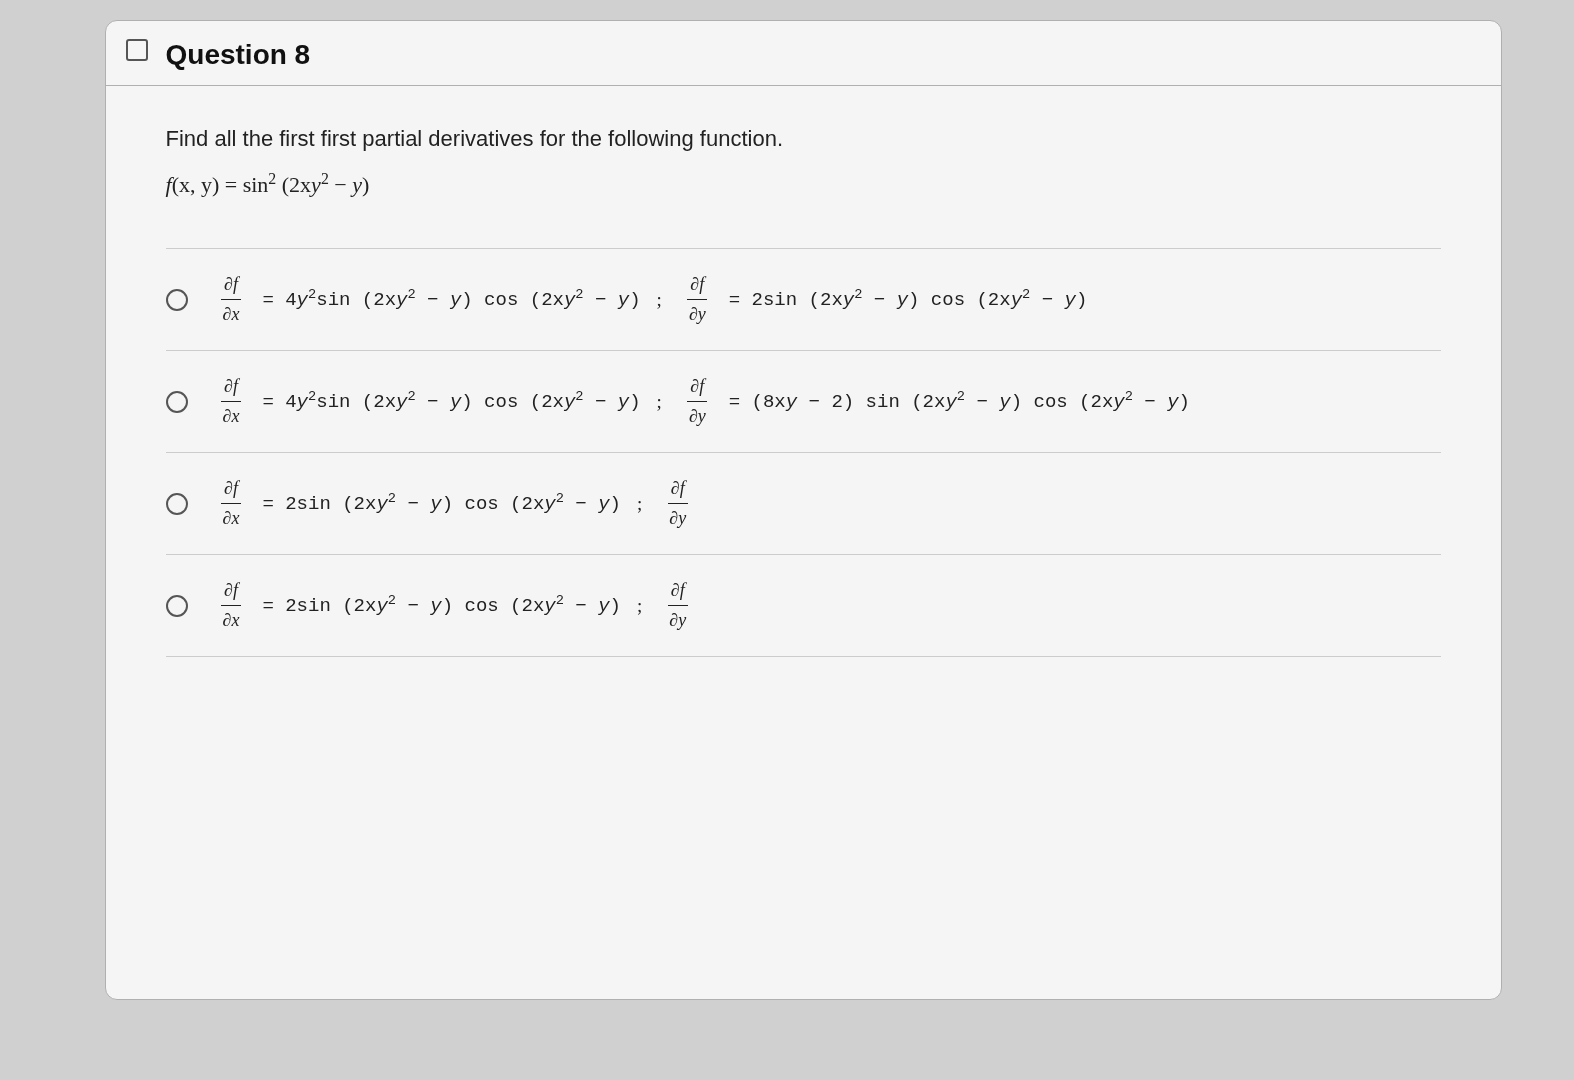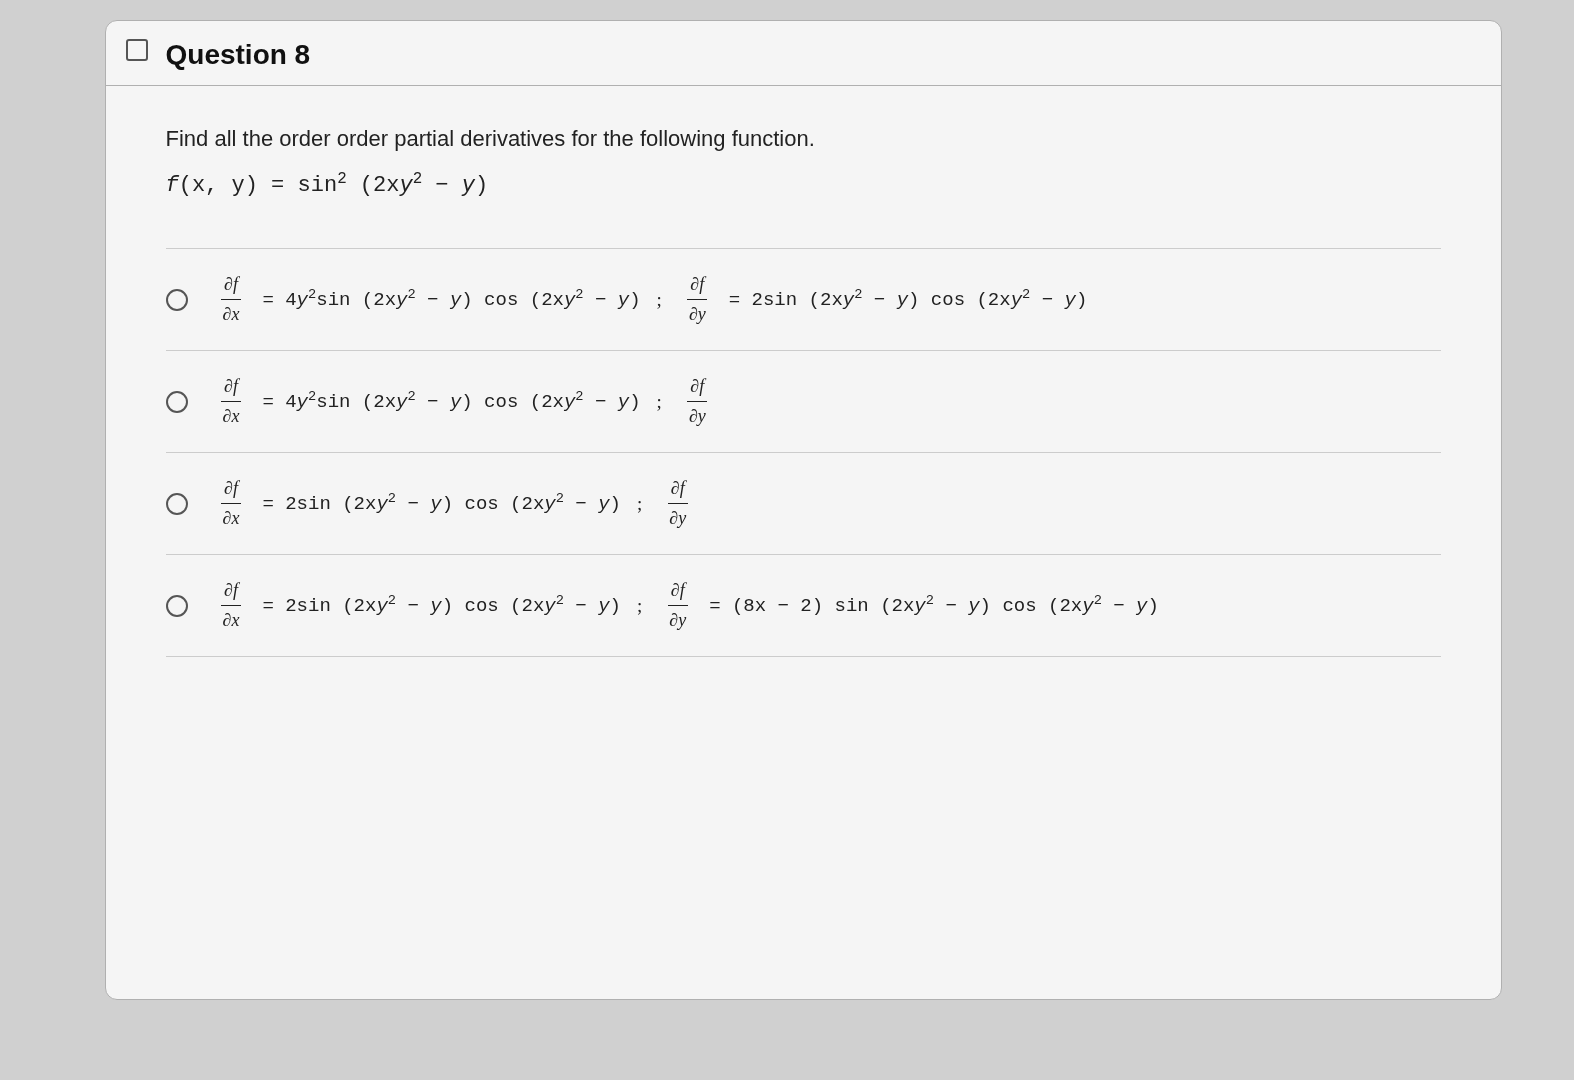--- a/index.html
+++ b/index.html
@@ -58,21 +58,21 @@
       color: #222;
       margin-bottom: 18px;
       font-family: Arial, sans-serif;
       font-weight: 400;
     }
 
     .function-text {
       font-size: 22px;
       color: #222;
       margin-bottom: 50px;
-      font-family: Liberation Mono, monospace;
+      font-family: Liberation Serif, serif;
       font-weight: 400;
     }
 
     .options-list {
       display: flex;
       flex-direction: column;
       gap: 0px;
     }
 
     .option-row {
@@ -144,21 +144,21 @@
   </style>
 </head>
 <body>
 
 <div class="card">
   <div class="checkbox-placeholder"></div>
   <div class="card-header">
     <span class="question-title">Question 8</span>
   </div>
   <div class="card-body">
-    <div class="prompt-text">Find all the order order partial derivatives for the following function.</div>
+    <div class="prompt-text">Find all the first first partial derivatives for the following function.</div>
     <div class="function-text">
       <span><i>f</i>(x, y) = sin<sup>2</sup> (2x<i>y</i><sup>2</sup> − <i>y</i>)</span>
     </div>
 
     <div class="options-list">
 
       <div class="option-row">
         <div class="radio-btn"></div>
         <div class="option-content">
           <span class="partial-df">
@@ -181,20 +181,21 @@
           <span class="partial-df">
             <span class="partial-top">∂<i>f</i></span>
             <span class="partial-bottom">∂x</span>
           </span>
           <span class="eq-sign">= 4<i>y</i><sup>2</sup>sin (2x<i>y</i><sup>2</sup> − <i>y</i>) cos (2x<i>y</i><sup>2</sup> − <i>y</i>)</span>
           <span class="semicolon">;</span>
           <span class="partial-df">
             <span class="partial-top">∂<i>f</i></span>
             <span class="partial-bottom">∂y</span>
           </span>
+          <span class="eq-sign">= (8x<i>y</i> − 2) sin (2x<i>y</i><sup>2</sup> − <i>y</i>) cos (2x<i>y</i><sup>2</sup> − <i>y</i>)</span>
         </div>
       </div>
 
       <div class="option-row">
         <div class="radio-btn"></div>
         <div class="option-content">
           <span class="partial-df">
             <span class="partial-top">∂<i>f</i></span>
             <span class="partial-bottom">∂x</span>
           </span>
@@ -213,19 +214,18 @@
           <span class="partial-df">
             <span class="partial-top">∂<i>f</i></span>
             <span class="partial-bottom">∂x</span>
           </span>
           <span class="eq-sign">= 2sin (2x<i>y</i><sup>2</sup> − <i>y</i>) cos (2x<i>y</i><sup>2</sup> − <i>y</i>)</span>
           <span class="semicolon">;</span>
           <span class="partial-df">
             <span class="partial-top">∂<i>f</i></span>
             <span class="partial-bottom">∂y</span>
           </span>
-          <span class="eq-sign">= (8x − 2) sin (2x<i>y</i><sup>2</sup> − <i>y</i>) cos (2x<i>y</i><sup>2</sup> − <i>y</i>)</span>
         </div>
       </div>
 
     </div>
   </div>
 </div>
 
 </body></html>

